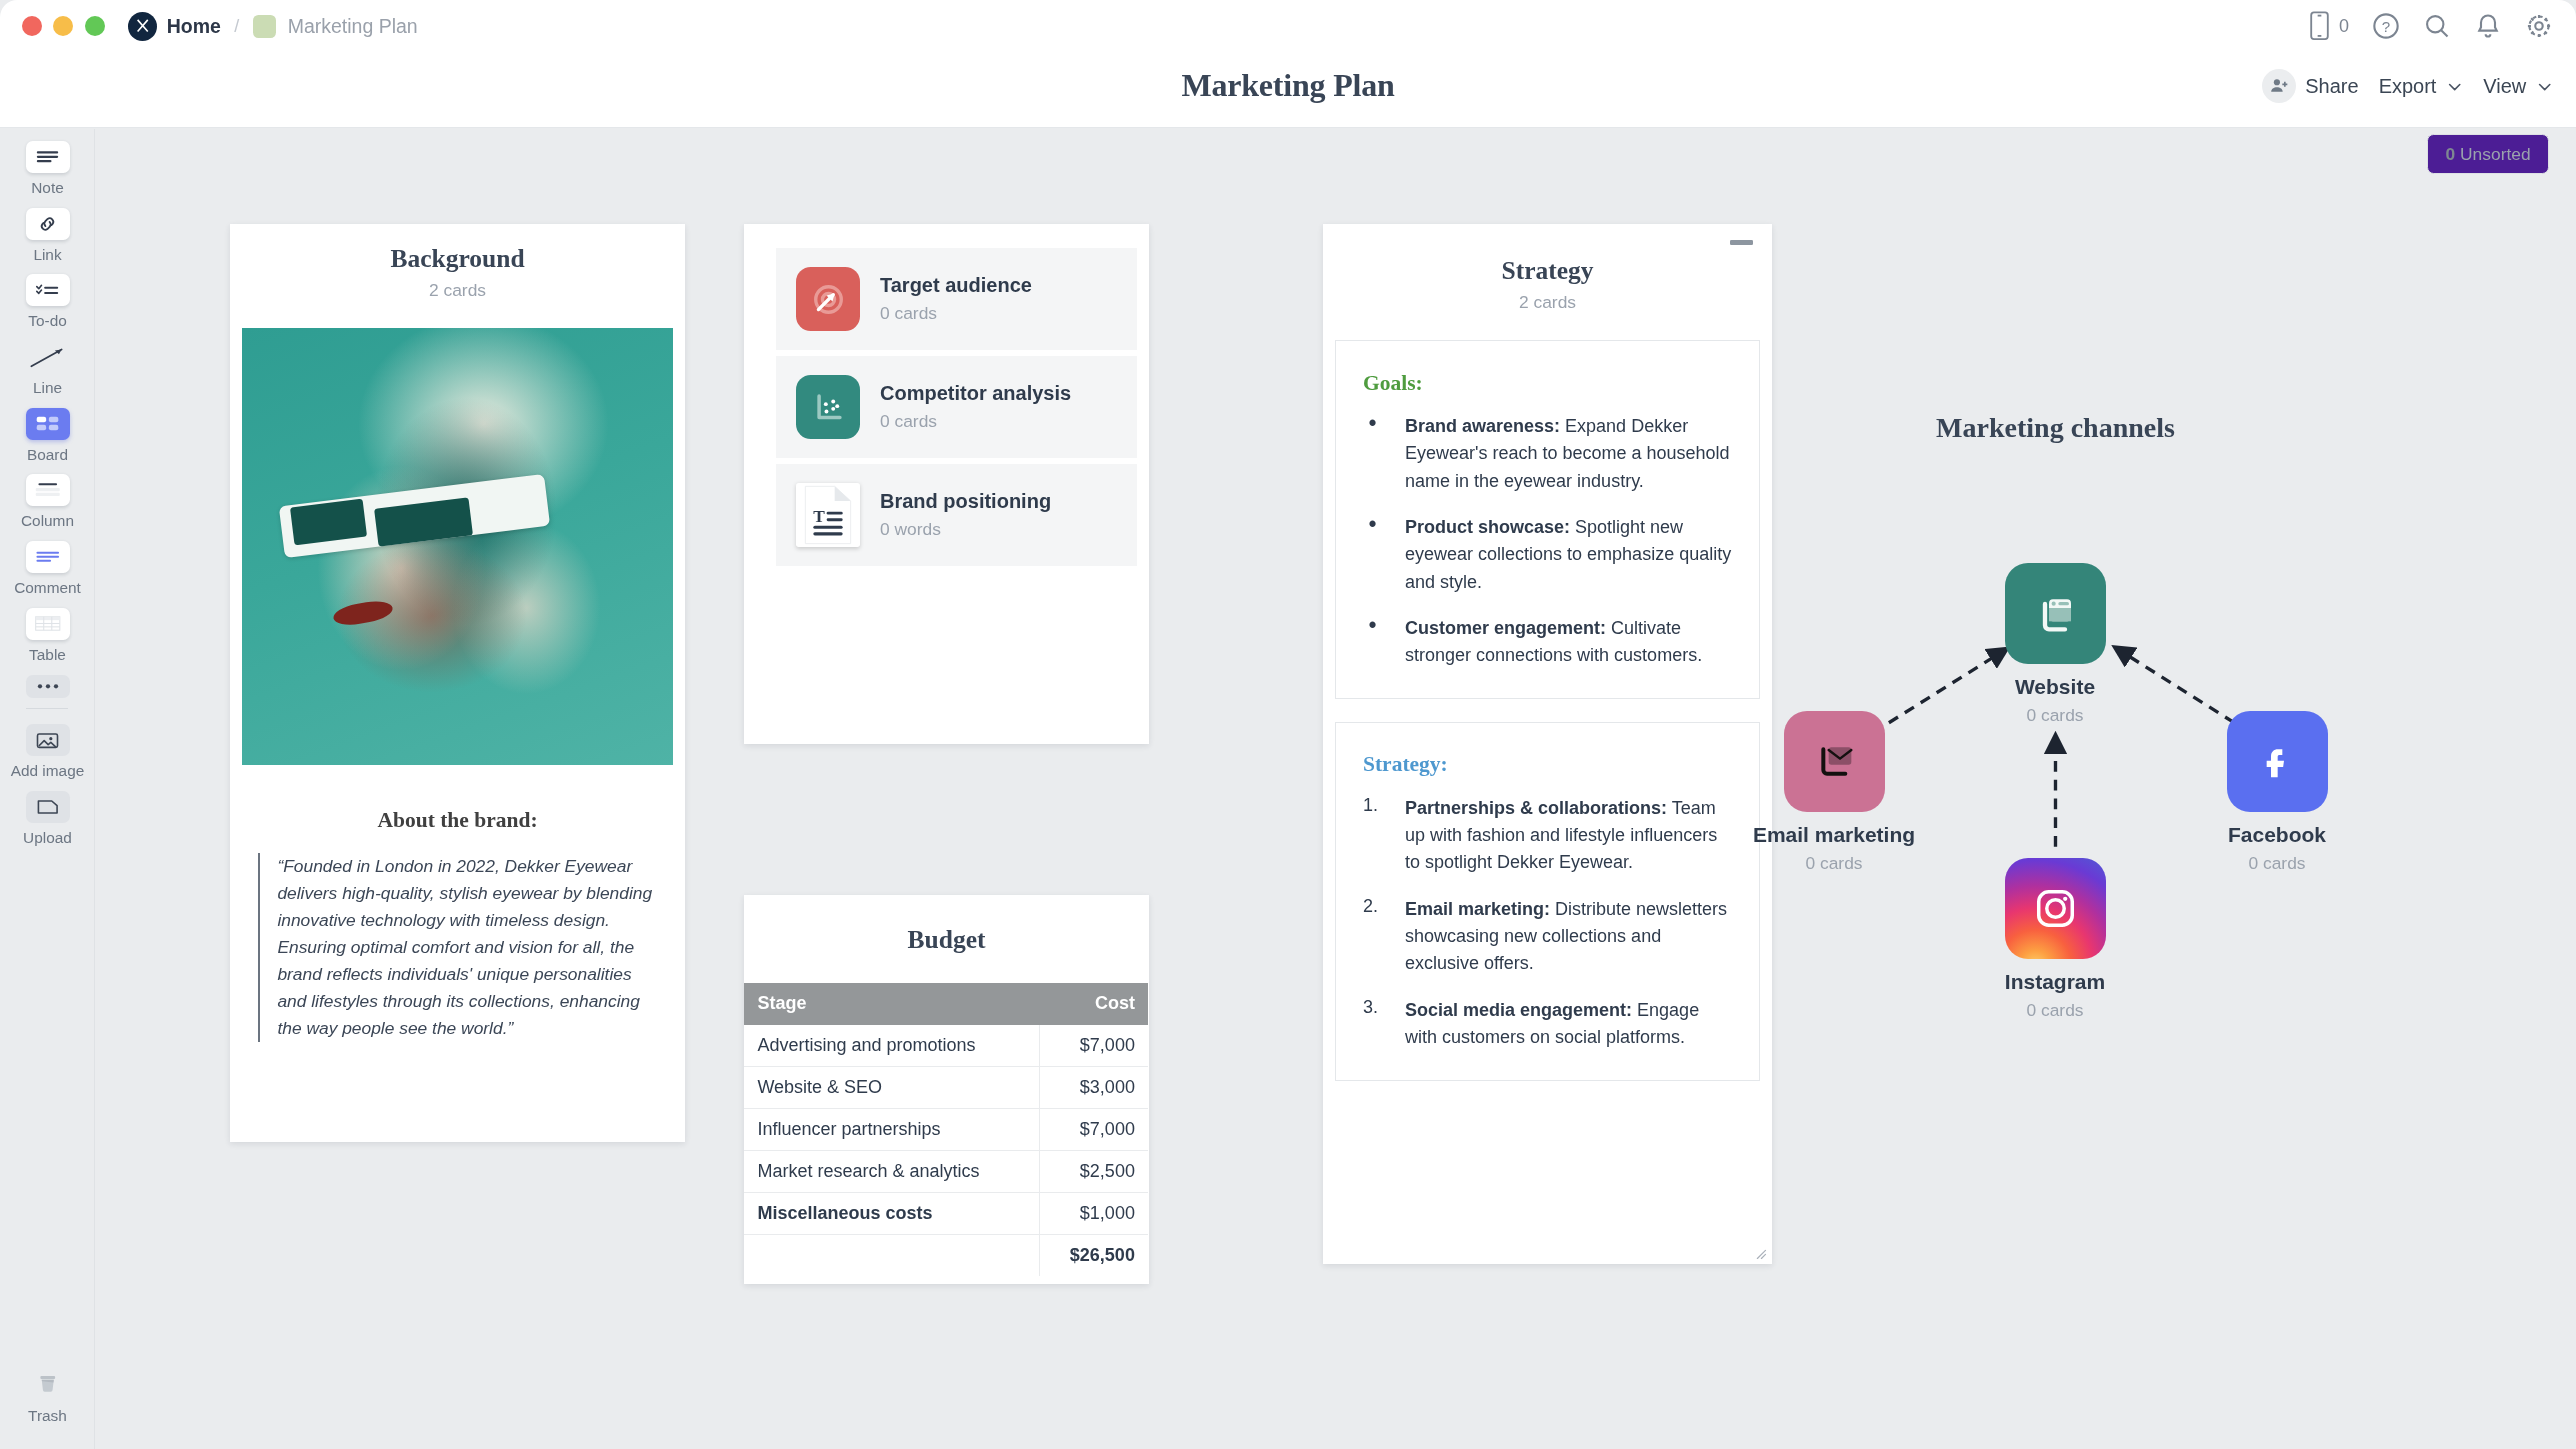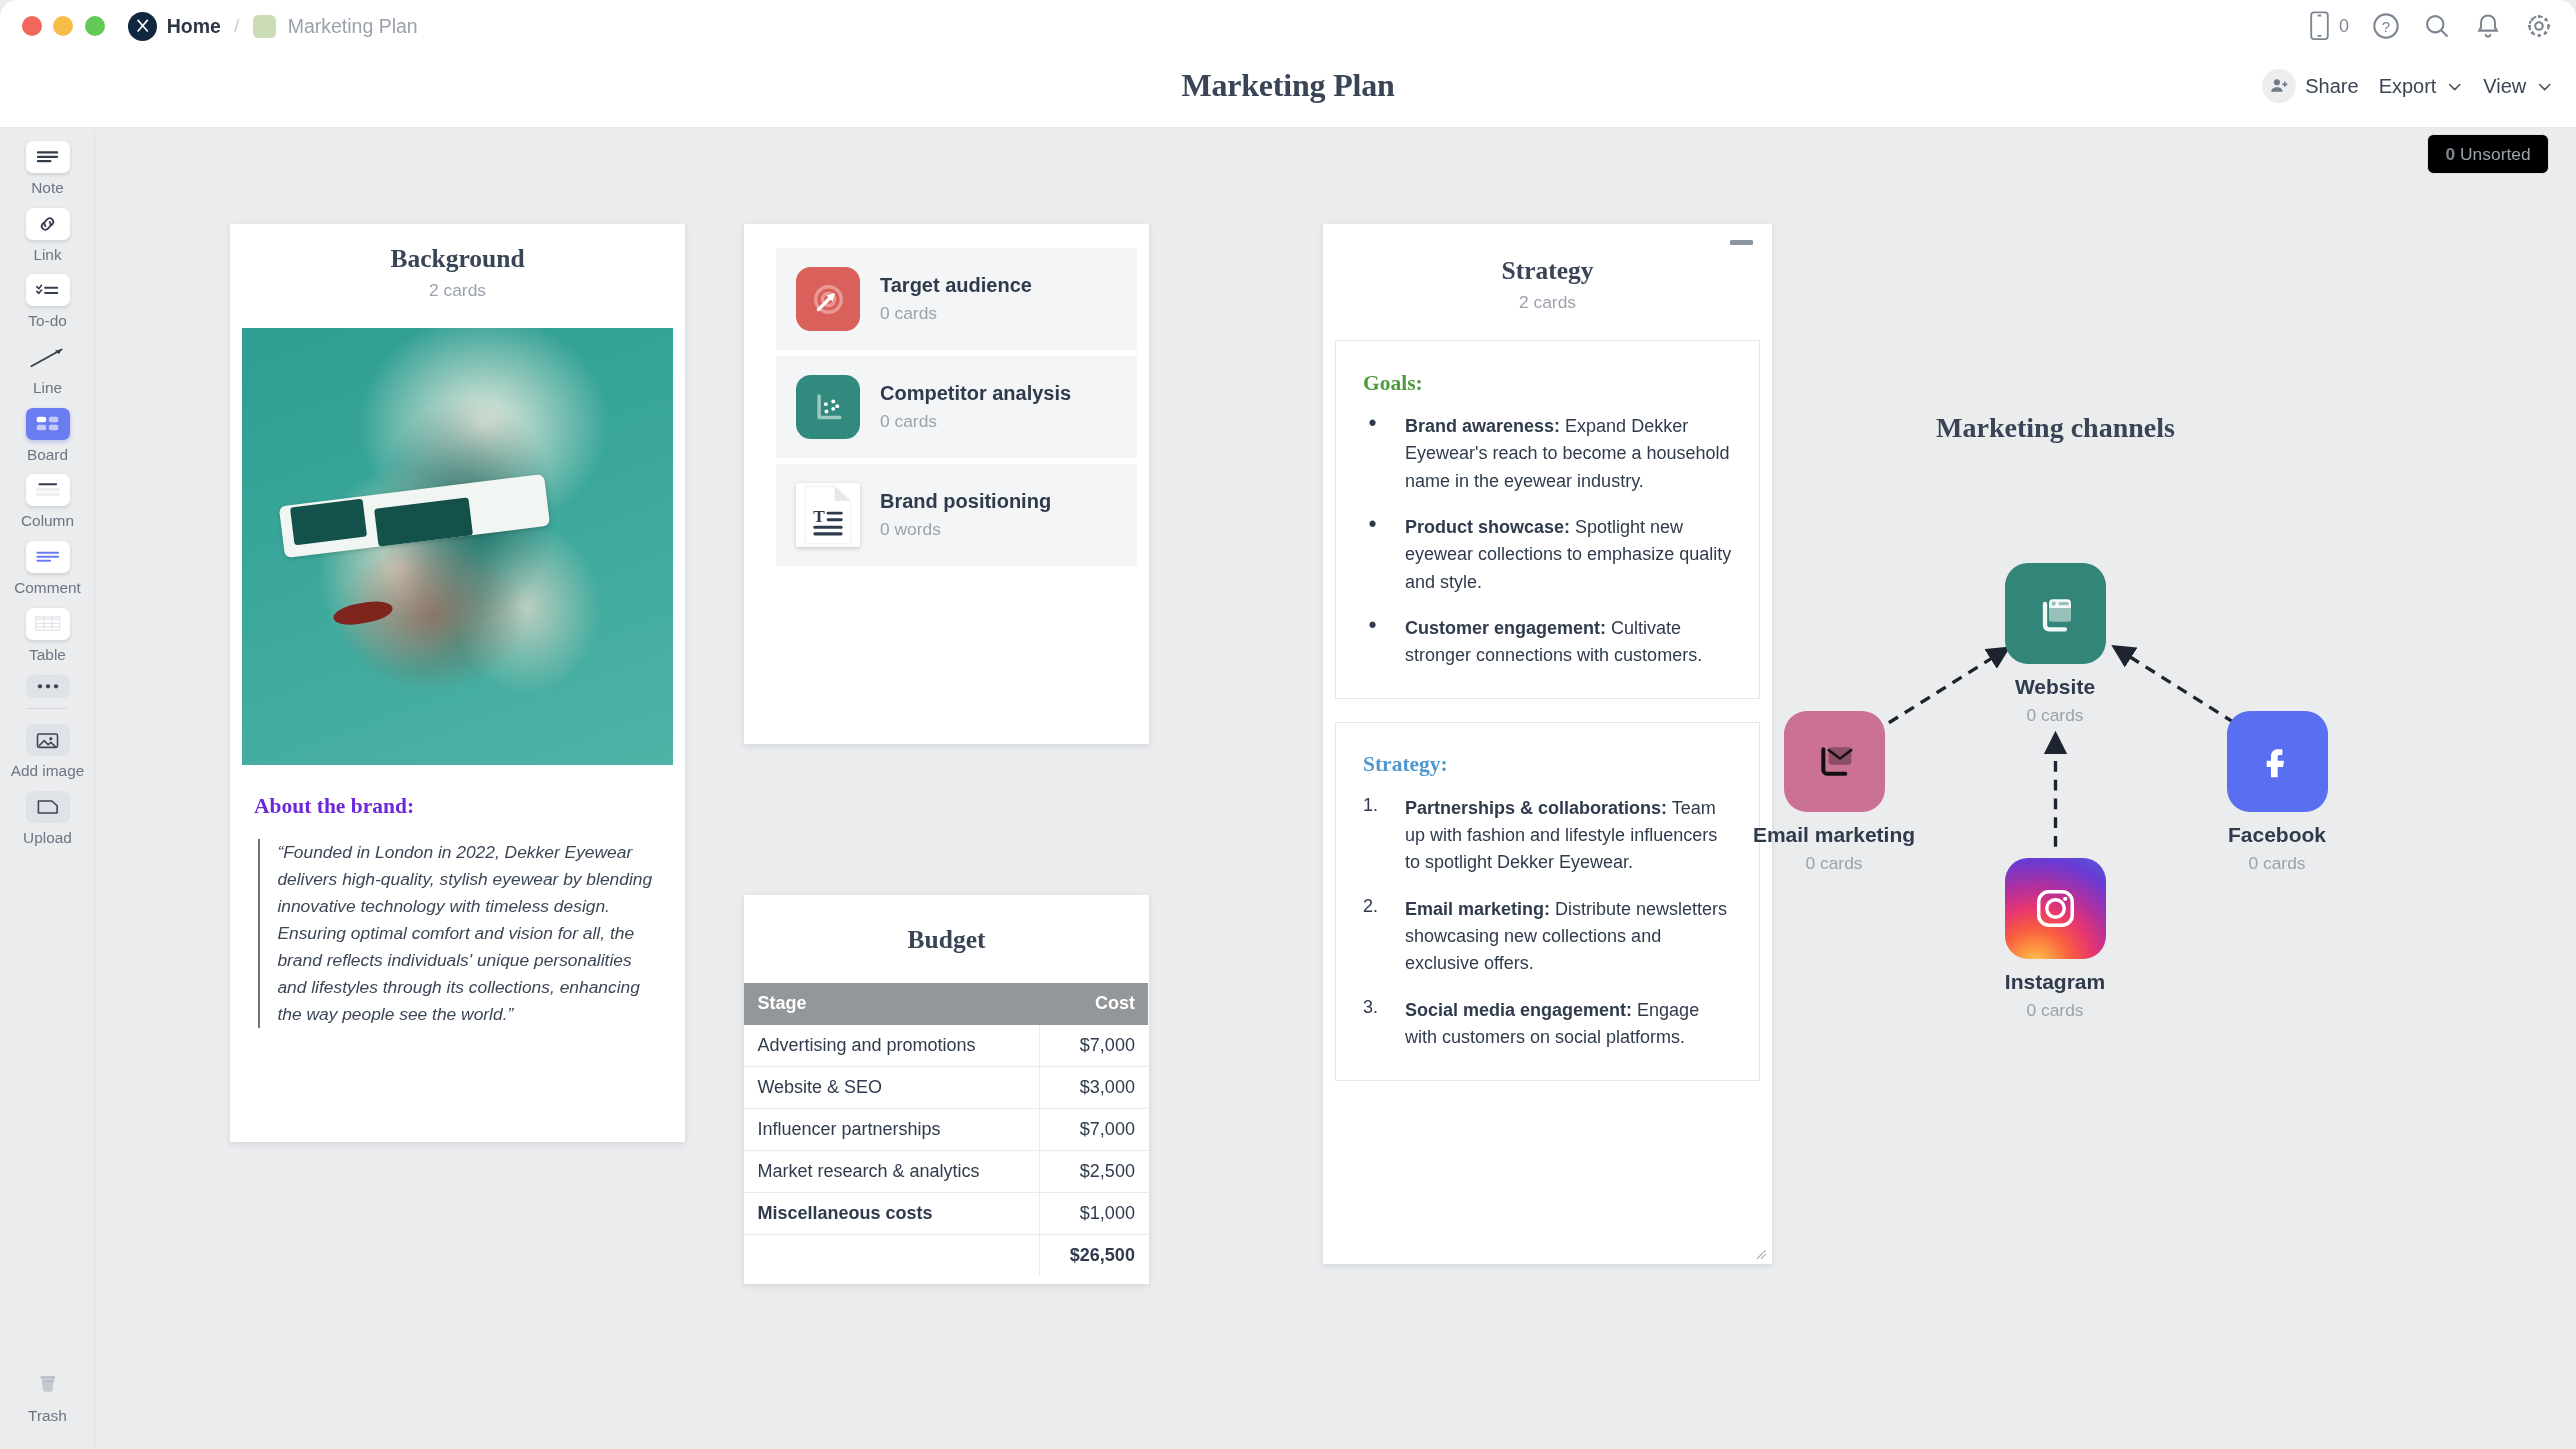--- a/index.html
+++ b/index.html
@@ -99,21 +99,21 @@
   .tool.dots .tbox { background:#dfe2e6; box-shadow:none; width:44px; height:23px; }
   .tbdivider { width:42px; height:1.3px; background:#d6dade; margin: 9.4px auto 14.8px; }
   .trash-tool { position: absolute; bottom: 13.4px; left: 0; width: 95px; }
 
   
   .canvas { position: absolute; left: 97px; top: 130px; right: 0; bottom: 0; }
 
   .unsorted {
     position: absolute; right: 27px; top: 4px;
     padding: 8.7px 17.4px; border: 1.3px solid #dde0e4; border-radius: 6.7px;
-    background: #000000; font-size: 17.4px; color: #9aa2ad;
+    background: #4c1d95; font-size: 17.4px; color: #9aa2ad;
   }
   .unsorted b { color: #7e8791; font-weight: 700; }
 
   
   .card {
     position: absolute; background: #fff;
     box-shadow: 0 2px 6px rgba(40,50,65,.11);
   }
   .card-title {
     font-family: "Liberation Serif", serif;
@@ -148,23 +148,23 @@
     transform: rotate(-7deg);
   }
   .bg-img .lens.l1 { left:11.5%; width:17%; }
   .bg-img .lens.l2 { left:31%; width:22%; }
   .bg-img .lips {
     position:absolute; left:21%; top:63%; width:14%; height:4.6%;
     background:#7e241d; border-radius:50%/60%; transform: rotate(-10deg);
   }
 
   .brand-head {
-    margin: 29px 24px 0;
+    margin: 43px 24px 0;
     font-family: "Liberation Serif", serif; font-weight: 700;
-    font-size: 21.5px; color: #6d28d9;
+    font-size: 21.5px; color: #404040; text-align: center;
   }
   .brand-quote {
     margin: 20px 24px 0 28px; padding-left: 17.4px;
     border-left: 2.7px solid #6b7480;
     font-style: italic; font-size: 17.4px; line-height: 1.55; color: #3b4656;
   }
 
   
   #card-research { left: 647px; top: 94px; width: 405px; height: 520px; }
   .res-head { padding-top: 32px; }

